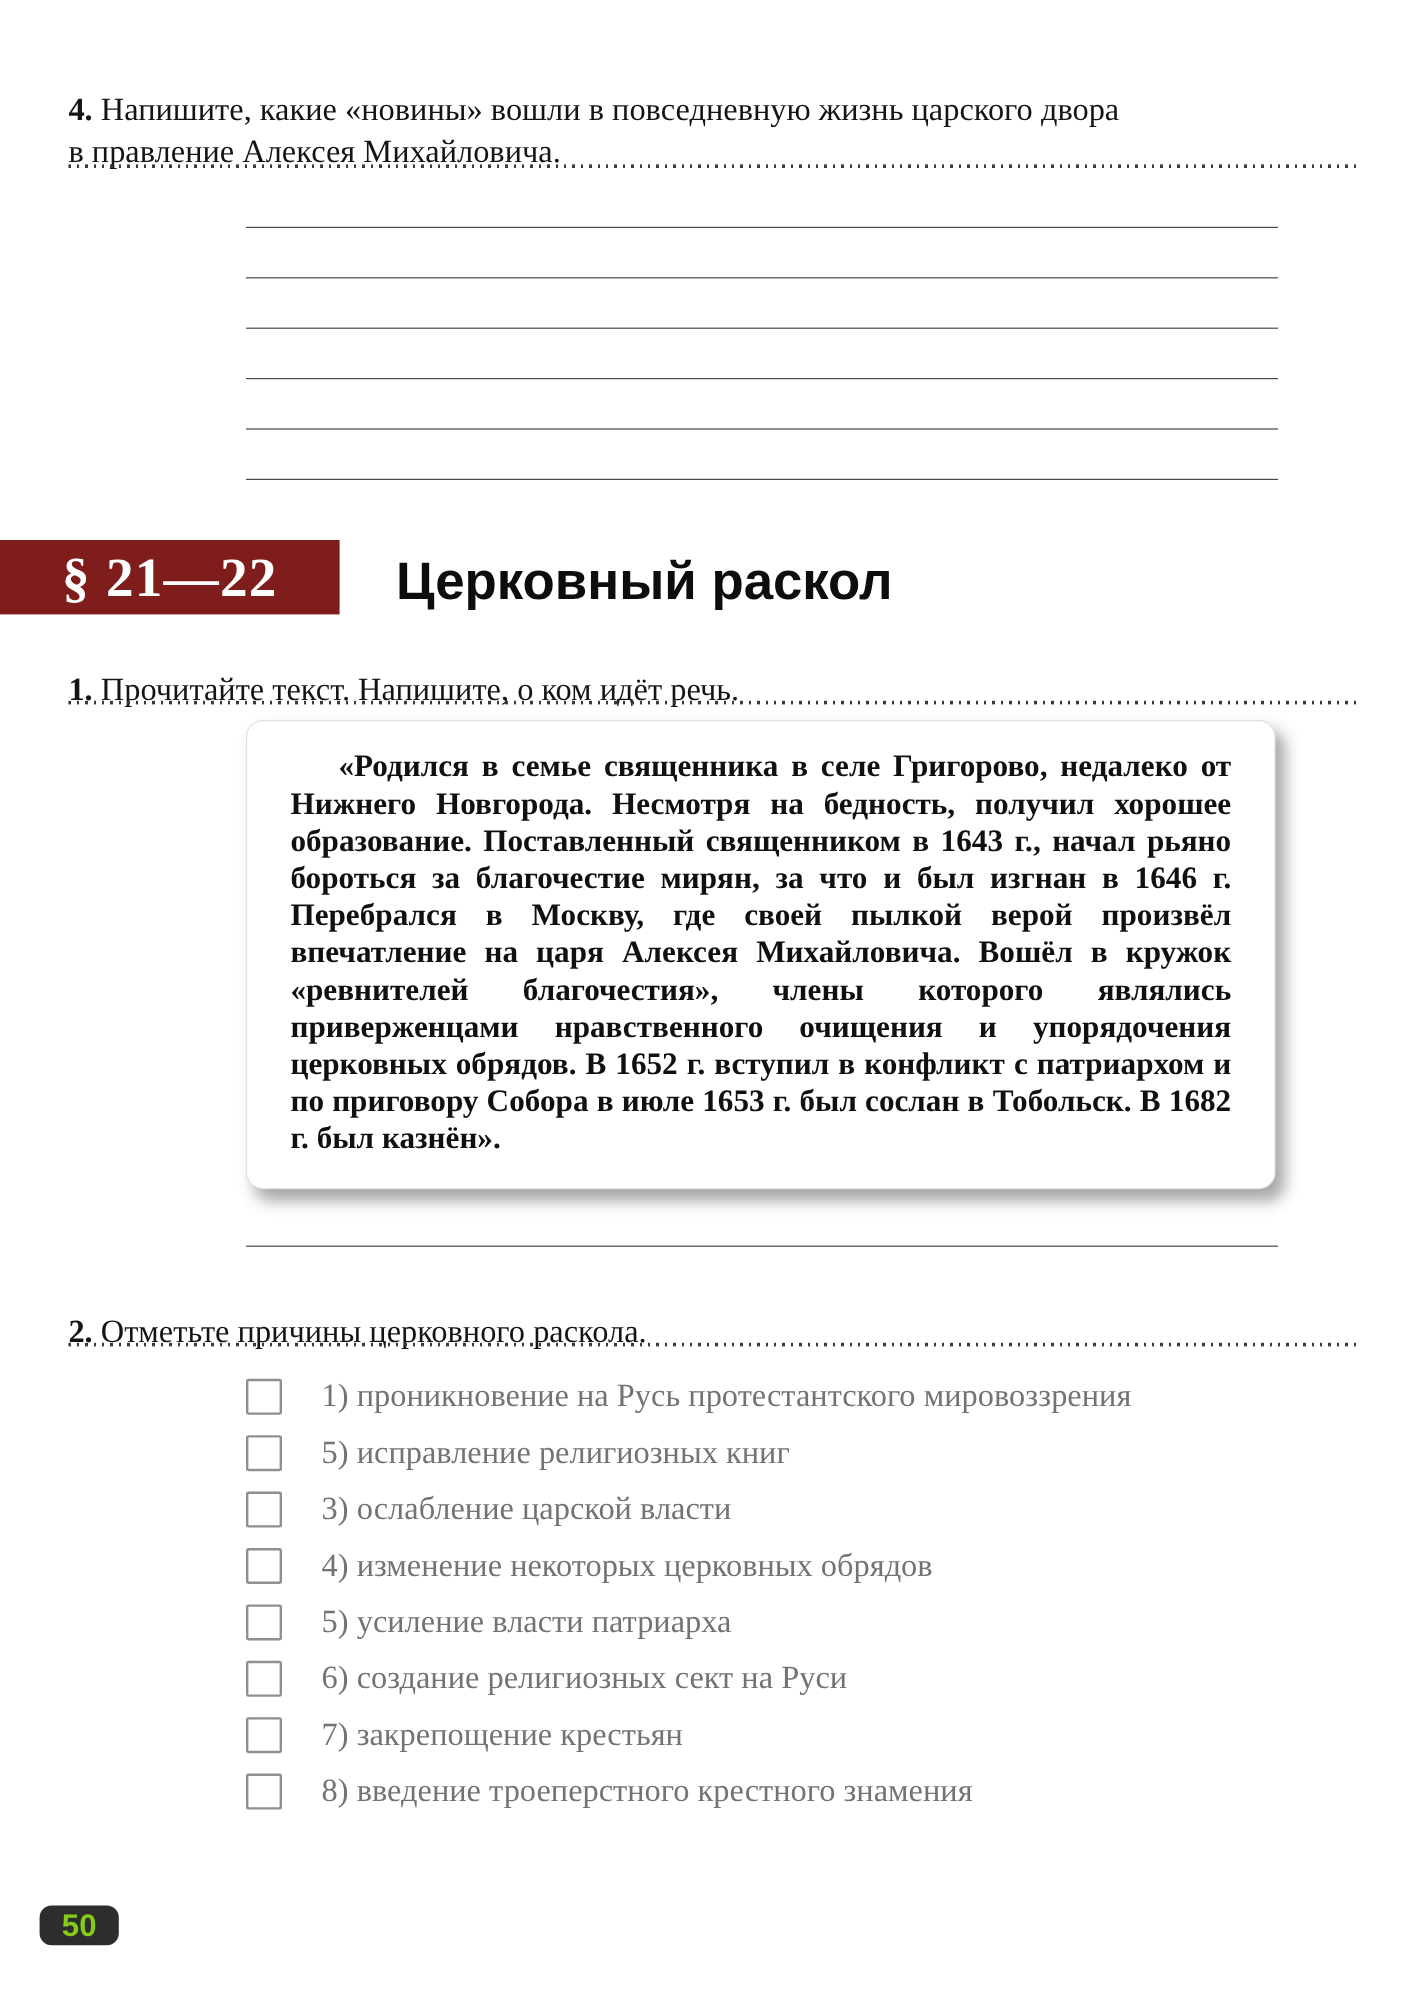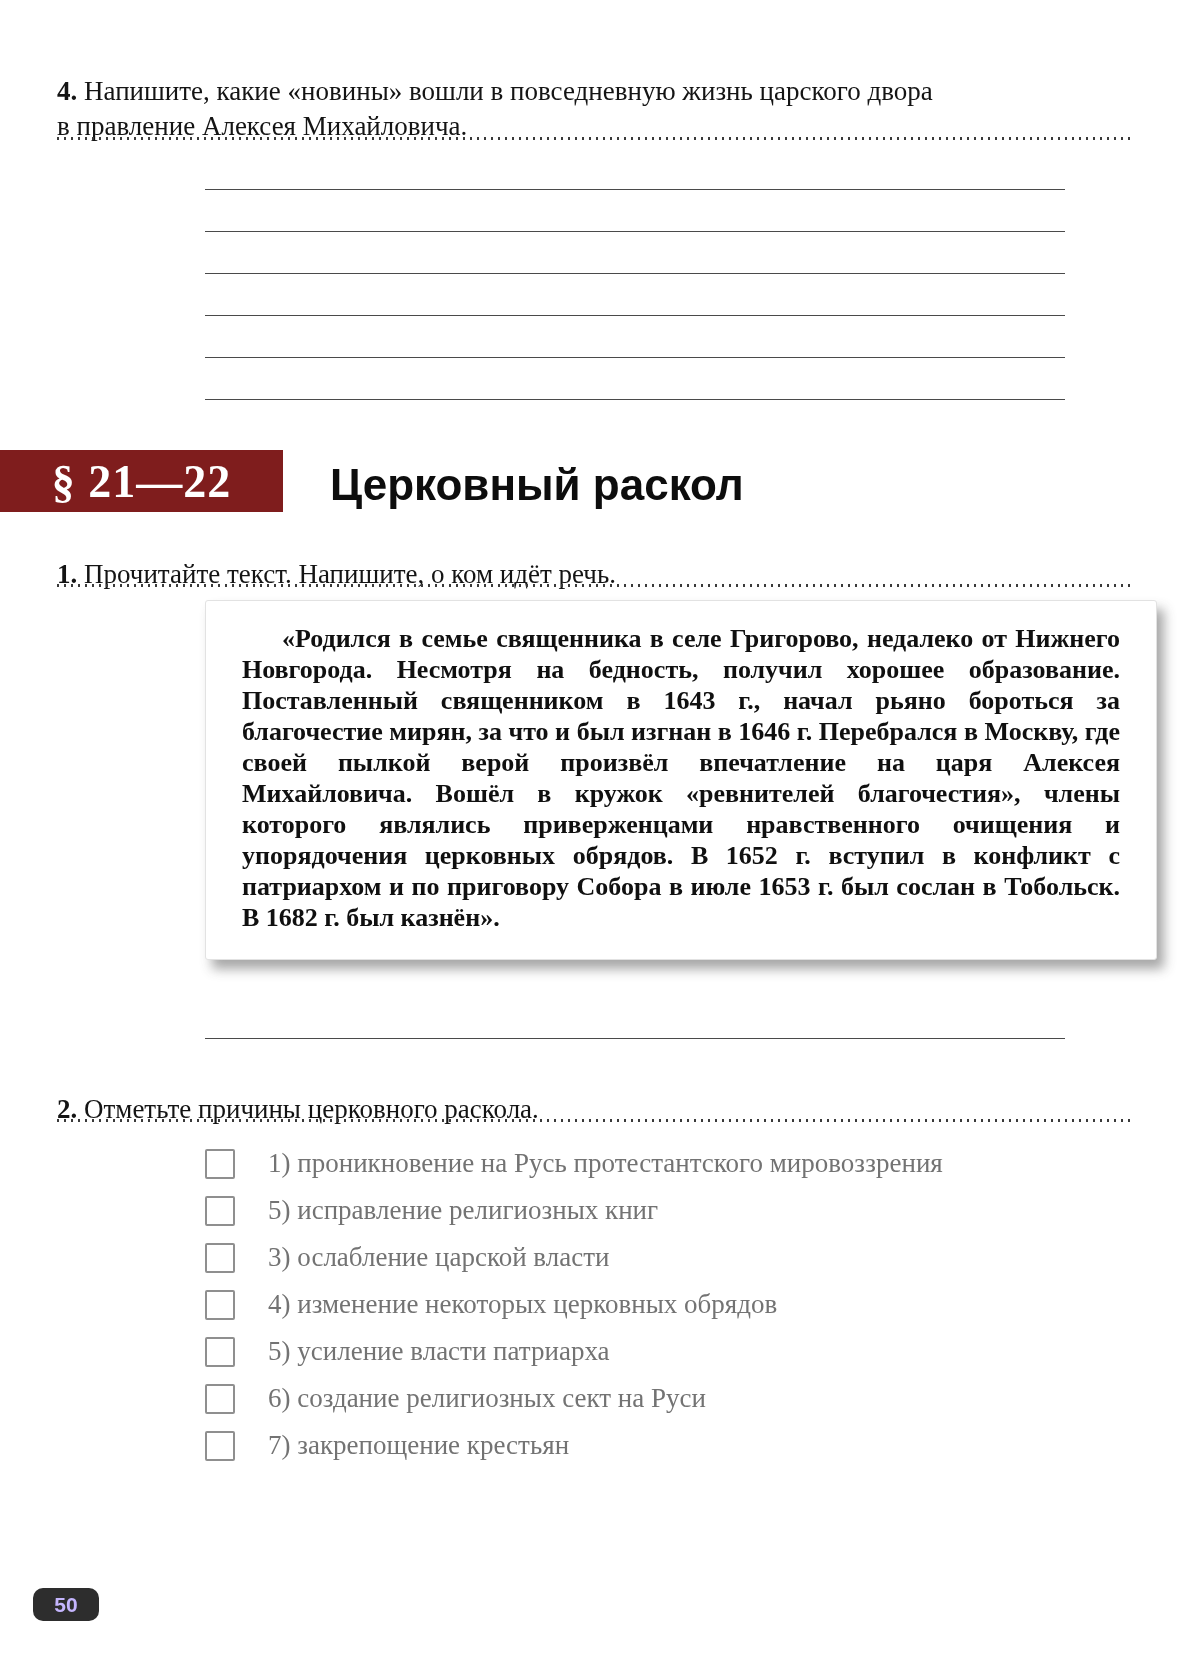--- a/index.html
+++ b/index.html
@@ -63,24 +63,24 @@
     font-family: "Liberation Sans", sans-serif;
     font-weight: bold;
     font-size: 44px;
     color: #0d0d0d;
   }
 
   
   .task1-text { top: 545px; left: 57px; width: 1000px; }
   .dotted-task1 { top: 583px; left: 57px; width: 1074px; }
   .quote-box {
-    position: absolute; top: 600px; left: 205px; width: 952px;
+    position: absolute; top: 600px; left: 205px; width: 858px;
     background: #ffffff;
     border: 1px solid #e2e2e2;
-    border-radius: 3px;
+    border-radius: 14px;
     box-shadow: 7px 9px 12px rgba(60,60,60,0.45);
     padding: 22px 36px 26px 36px;
   }
   .quote-text {
     font-weight: bold;
     font-size: 26px; line-height: 31px;
     text-align: justify;
     text-indent: 40px;
     color: #101010;
   }
@@ -103,24 +103,24 @@
 
   
   .page-badge {
     position: absolute; top: 1588px; left: 33px;
     width: 66px; height: 33px;
     background: #2d2d2d;
     border-radius: 10px;
     display: flex; align-items: center; justify-content: center;
   }
   .page-badge span {
-    color: #c4b5fd;
+    color: #84cc16;
     font-family: "Liberation Sans", sans-serif;
     font-weight: bold;
-    font-size: 21px;
+    font-size: 26px;
   }
 </style>
 </head>
 <body>
 
 <div class="page">
 
   <p class="task-heading task4-text"><span class="task-num">4.</span> <span>Напишите, какие «новины» вошли в повседневную жизнь царского двора в правление Алексея Михайловича.</span></p>
   <div class="dotted-rule dotted-task4"></div>
 
@@ -174,19 +174,23 @@
       <span class="option-label">5) усиление власти патриарха</span>
     </div>
     <div class="option-row">
       <div class="checkbox"></div>
       <span class="option-label">6) создание религиозных сект на Руси</span>
     </div>
     <div class="option-row">
       <div class="checkbox"></div>
       <span class="option-label">7) закрепощение крестьян</span>
     </div>
+    <div class="option-row">
+      <div class="checkbox"></div>
+      <span class="option-label">8) введение троеперстного крестного знамения</span>
+    </div>
   </div>
 
   <div class="page-badge">
     <span>50</span>
   </div>
 
 </div>
 
 </body></html>

